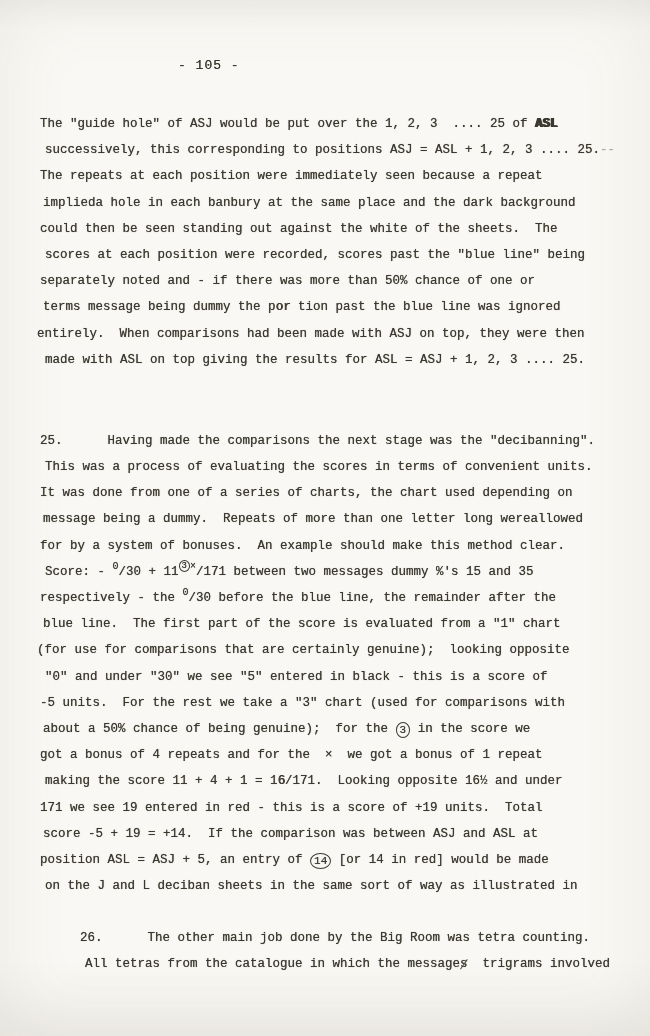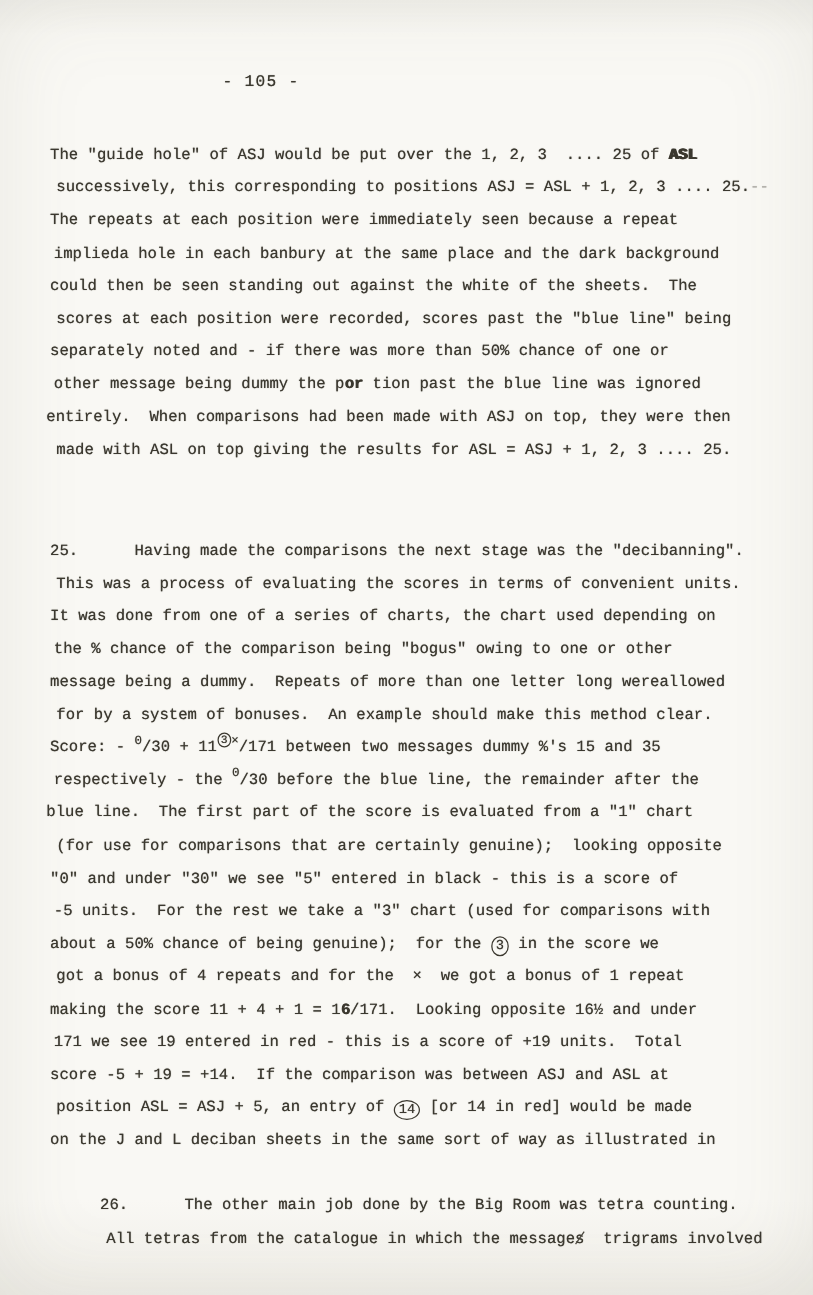--- a/index.html
+++ b/index.html
@@ -56,21 +56,21 @@
   }
   .seg.circle {
     display: inline-block;
     font-size: 11px; line-height: 12px;
     border: 1.3px solid #3b382f;
     border-radius: 50%;
     padding: 1px 3px;
     position: relative; top: 1px;
   }
   .seg.bold {
-    font-weight: bold;
+    font-weight: normal;
     text-shadow: 0.6px 0 0 currentColor;
   }
   .seg.overstrike {
     font-weight: bold;
     text-shadow: 0.9px 0 0 currentColor, -0.5px 0.4px 0 currentColor;
   }
   .seg.faint { opacity: 0.4; }
   .seg.struck { position: relative; }
   .seg.struck::after {
     content: "";
@@ -87,29 +87,28 @@
   <div class="page-number">- 105 -</div>
   <div class="doc-body" id="doc-body">
       <div class="para">
         <div class="line"><span class="seg plain">The "guide hole" of ASJ would be put over the 1, 2, 3  .... 25 of </span><span class="seg overstrike">ASL</span></div>
         <div class="line"><span class="seg plain">successively, this corresponding to positions ASJ = ASL + 1, 2, 3 .... 25.</span><span class="seg faint">--</span></div>
         <div class="line"><span class="seg plain">The repeats at each position were immediately seen because a repeat</span></div>
         <div class="line"><span class="seg plain">implieda hole in each banbury at the same place and the dark background</span></div>
         <div class="line"><span class="seg plain">could then be seen standing out against the white of the sheets.  The</span></div>
         <div class="line"><span class="seg plain">scores at each position were recorded, scores past the "blue line" being</span></div>
         <div class="line"><span class="seg plain">separately noted and - if there was more than 50% chance of one or</span></div>
-        <div class="line"><span class="seg plain">other message being dummy the p</span><span class="seg bold">or</span><span class="seg plain"> tion past the blue line was ignored</span></div>
+        <div class="line"><span class="seg plain">terms message being dummy the p</span><span class="seg bold">or</span><span class="seg plain"> tion past the blue line was ignored</span></div>
         <div class="line"><span class="seg plain">entirely.  When comparisons had been made with ASJ on top, they were then</span></div>
         <div class="line"><span class="seg plain">made with ASL on top giving the results for ASL = ASJ + 1, 2, 3 .... 25.</span></div>
       </div>
       <div class="para">
         <div class="line"><span class="seg plain">25.      Having made the comparisons the next stage was the "decibanning".</span></div>
         <div class="line"><span class="seg plain">This was a process of evaluating the scores in terms of convenient units.</span></div>
         <div class="line"><span class="seg plain">It was done from one of a series of charts, the chart used depending on</span></div>
-        <div class="line"><span class="seg plain">the % chance of the comparison being "bogus" owing to one or other</span></div>
         <div class="line"><span class="seg plain">message being a dummy.  Repeats of more than one letter long wereallowed</span></div>
         <div class="line"><span class="seg plain">for by a system of bonuses.  An example should make this method clear.</span></div>
         <div class="line"><span class="seg plain">Score: - </span><span class="seg sup">0</span><span class="seg plain">/30 + 11</span><span class="seg sup-circle">3</span><span class="seg sup">×</span><span class="seg plain">/171 between two messages dummy %'s 15 and 35</span></div>
         <div class="line"><span class="seg plain">respectively - the </span><span class="seg sup">0</span><span class="seg plain">/30 before the blue line, the remainder after the</span></div>
         <div class="line"><span class="seg plain">blue line.  The first part of the score is evaluated from a "1" chart</span></div>
         <div class="line"><span class="seg plain">(for use for comparisons that are certainly genuine);  looking opposite</span></div>
         <div class="line"><span class="seg plain">"0" and under "30" we see "5" entered in black - this is a score of</span></div>
         <div class="line"><span class="seg plain">-5 units.  For the rest we take a "3" chart (used for comparisons with</span></div>
         <div class="line"><span class="seg plain">about a 50% chance of being genuine);  for the </span><span class="seg circle">3</span><span class="seg plain"> in the score we</span></div>
         <div class="line"><span class="seg plain">got a bonus of 4 repeats and for the  ×  we got a bonus of 1 repeat</span></div>

